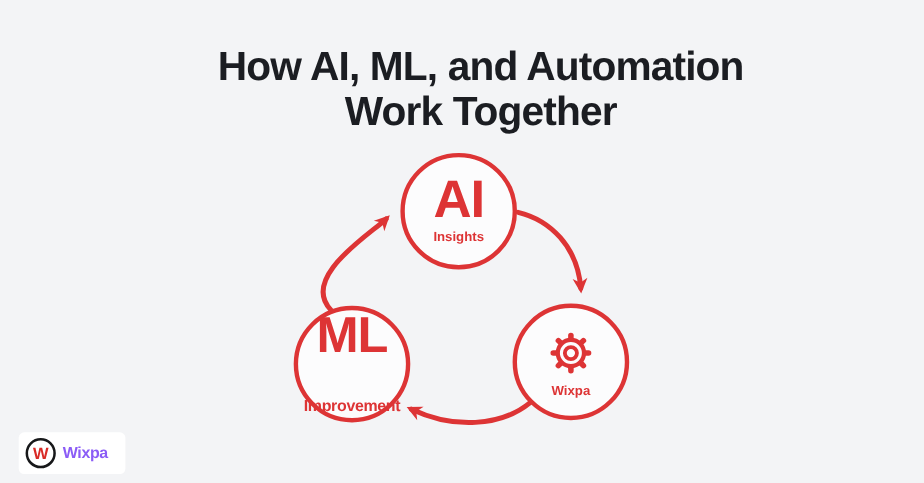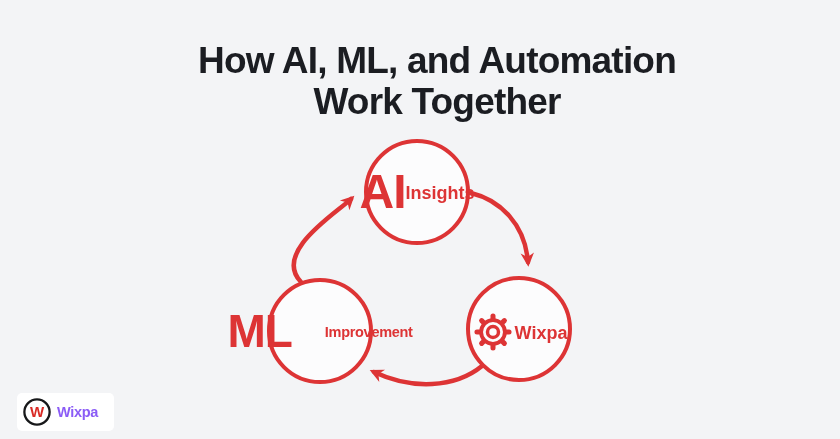--- a/index.html
+++ b/index.html
@@ -36,40 +36,40 @@
 
   
   .node {
     position: absolute;
     width: 106px;
     height: 106px;
     border: 4px solid #dd3435;
     border-radius: 50%;
     background: #fcfcfd;
     display: flex;
-    flex-direction: row;
+    flex-direction: column;
     align-items: center;
     justify-content: center;
     color: #dd3435;
     text-align: right;
   }
   .node-ai    { left: 364px; top: 139px; }
   .node-ml    { left: 267px; top: 278px; gap: 33px; }
   .node-scale { left: 466px; top: 276px; padding-top: 6px; }
 
   .node .big {
     font-weight: 700;
     font-size: 46px;
     line-height: 44px;
     letter-spacing: -1px;
   }
   .node-ai .big { font-size: 48px; }
   .node .sub {
     font-weight: 700;
-    font-size: 18px;
+    font-size: 12px;
     line-height: 19px;
     margin-top: 2px;
   }
   .node-ml .sub { font-size: 14.5px; letter-spacing: -0.3px; }
 
   .gear-wrap { width: 44px; height: 44px; margin-bottom: 1px; }
 
   
   .logo {
     position: absolute;

